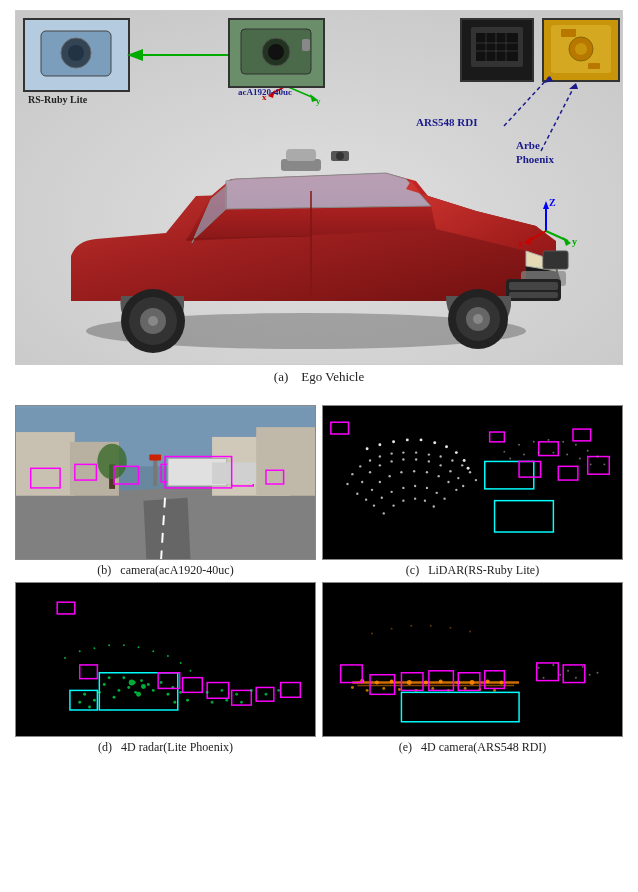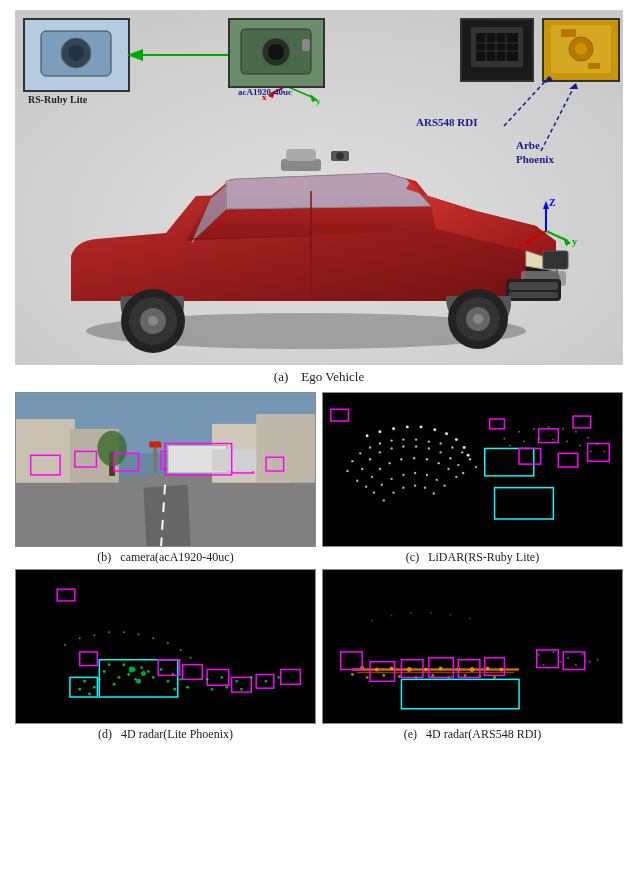--- a/index.html
+++ b/index.html
@@ -36,21 +36,21 @@
       position: relative;
       background: #e8e8e8;
       border: 1px solid #ccc;
       overflow: hidden;
     }
 
     .caption-text {
       font-size: 13px;
       color: #222;
       margin-top: 4px;
-      margin-bottom: 3px;
+      margin-bottom: 16px;
     }
 
     
     .four-panels {
       width: 100%;
       display: grid;
       grid-template-columns: 1fr 1fr;
       grid-template-rows: auto auto;
       gap: 4px 6px;
     }
@@ -566,18 +566,18 @@
             <circle cx="70" cy="45" r="1"></circle>
             <circle cx="90" cy="42" r="1"></circle>
             <circle cx="110" cy="42" r="1"></circle>
             <circle cx="130" cy="44" r="1"></circle>
             <circle cx="150" cy="48" r="1"></circle>
           </g>
         </svg>
       </div>
       <div class="panel-caption">
         <span>(e)</span>&nbsp;&nbsp;
-        <span>4D radar(ARS548 RDI)</span>
+        <span>4D camera(ARS548 RDI)</span>
       </div>
     </div>
 
   </div>
 </div>
 
 </body></html>

